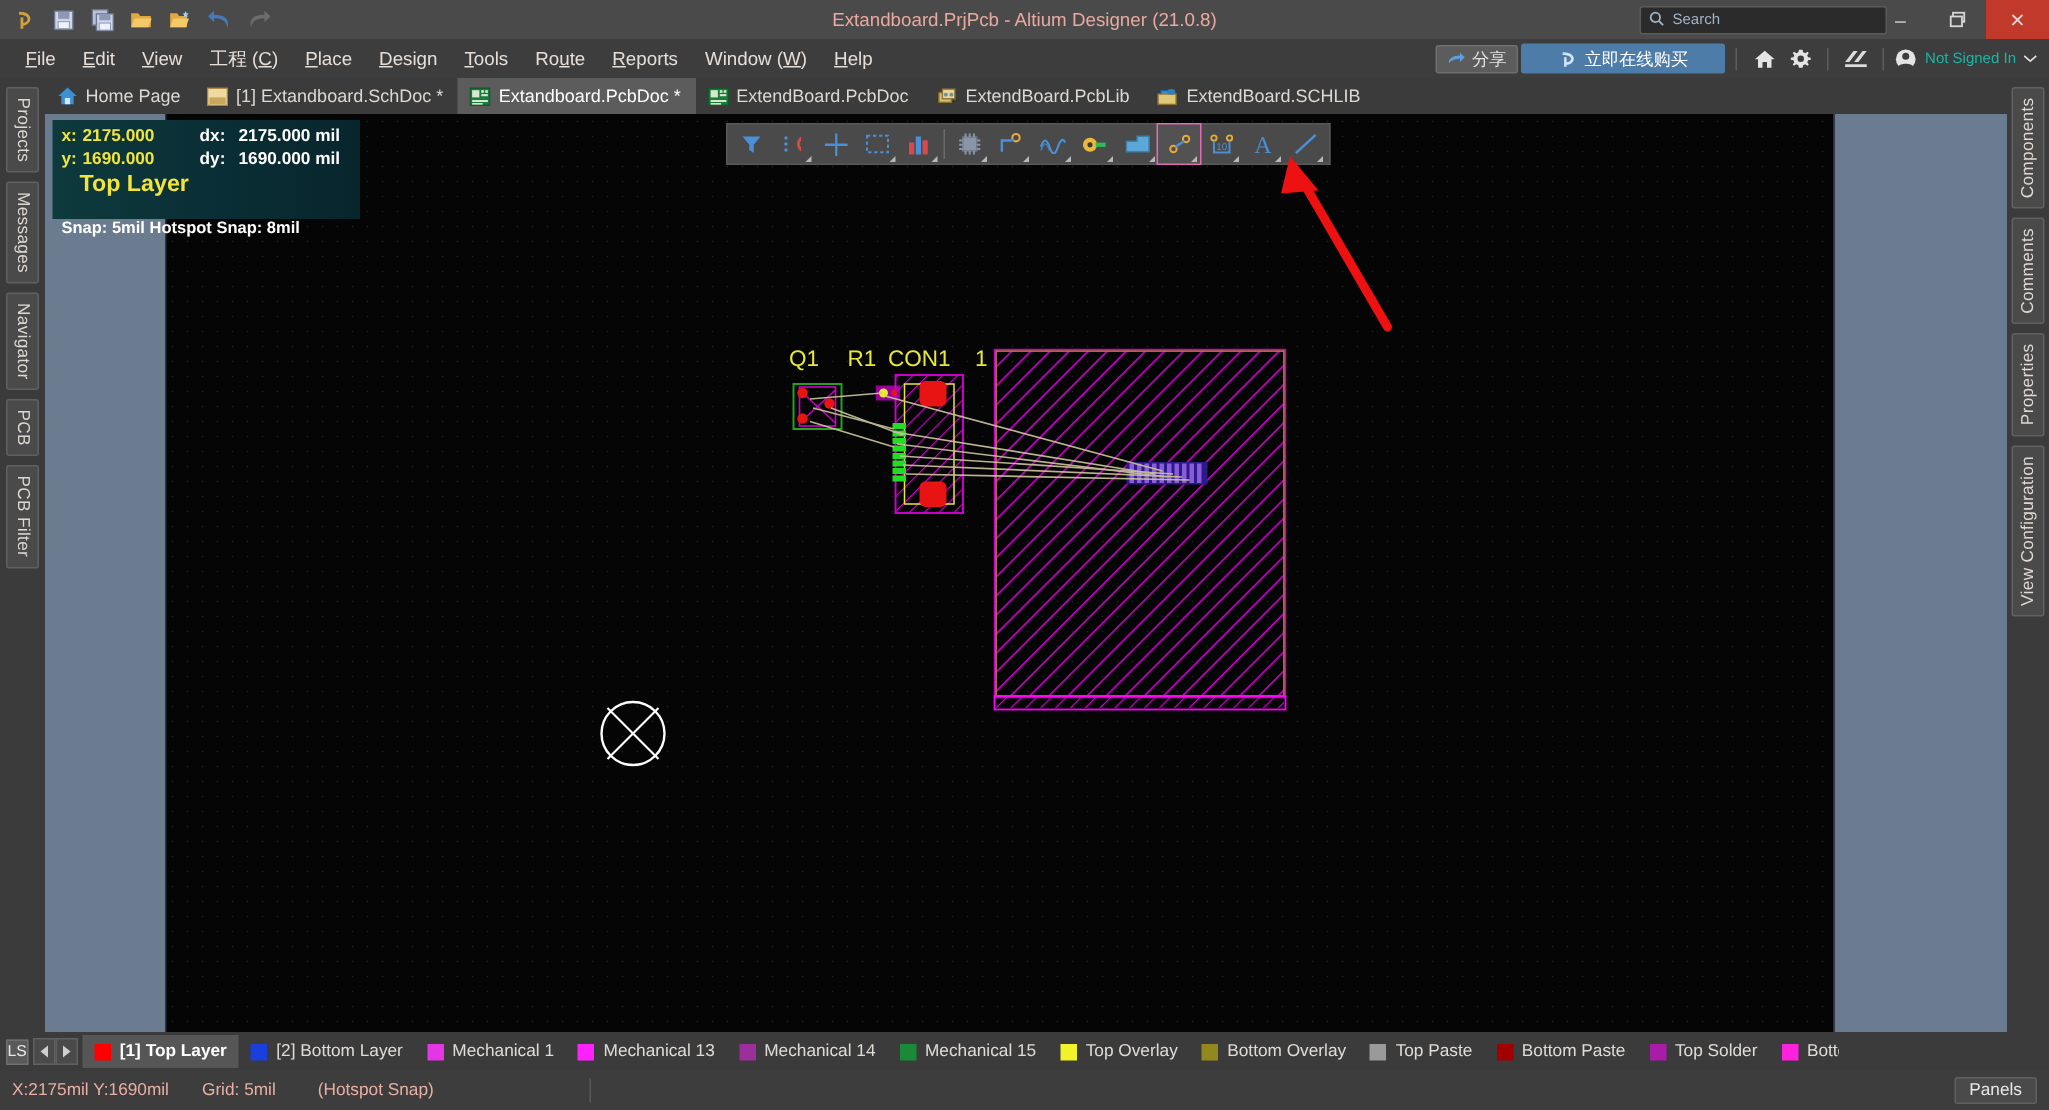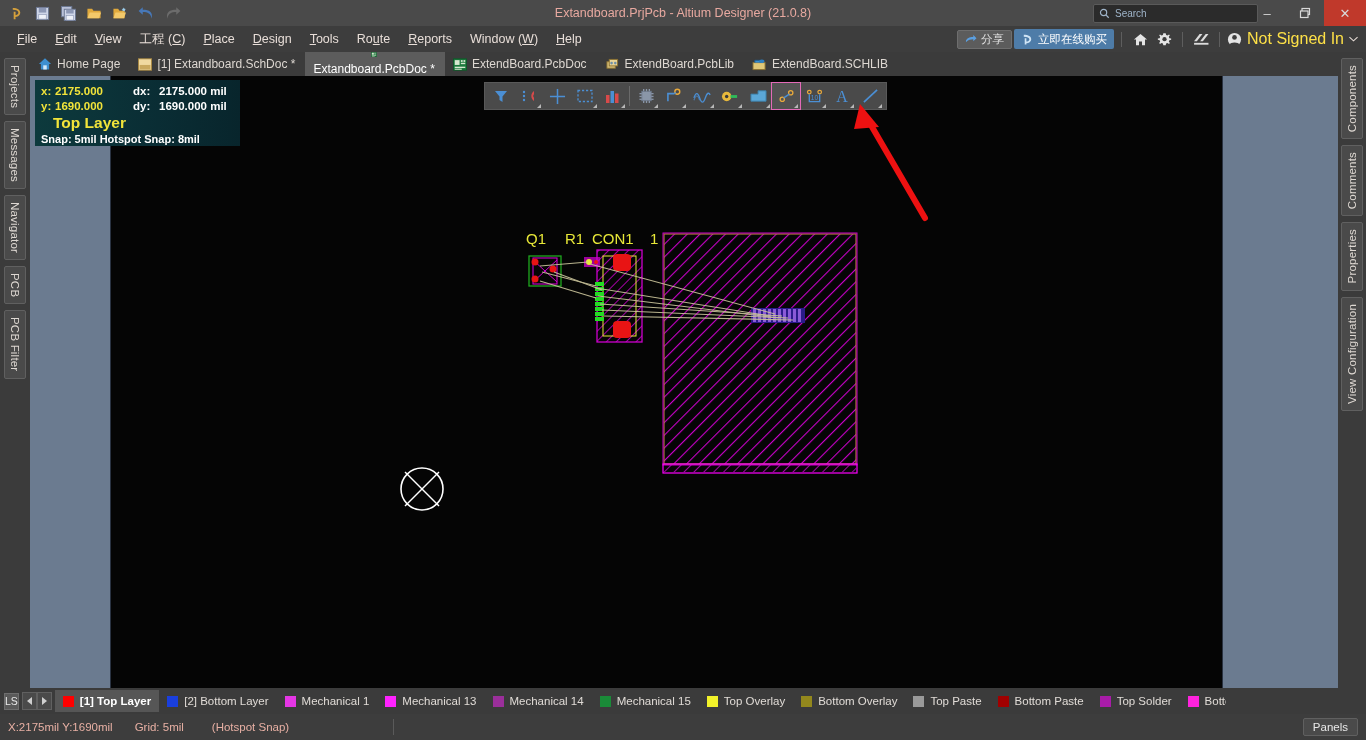--- a/index.html
+++ b/index.html
@@ -59,38 +59,38 @@
     display: flex; align-items: center; gap: 2px;
   }
   .btn-share {
     display: flex; align-items: center; gap: 4px; height: 19px;
     background: #5c5c5c; border: 1px solid #6e6e6e; border-radius: 2px;
     padding: 0 7px; cursor: pointer;
   }
   .btn-share span { color: #e0e0e0; font-size: 11.5px; }
   .btn-buy {
     display: flex; align-items: center; gap: 4px; height: 20px;
-    background: #4e7ca8; border-radius: 2px; padding: 0 7px; cursor: pointer;
+    background: #4e7ca8; border-radius: 2px; padding: 0 25px; cursor: pointer;
   }
   .btn-buy span { color: #ffffff; font-size: 11.5px; }
   .m-sep { width: 1px; height: 15px; background: #5e5e5e; margin: 0 5px; }
   .m-ico { width: 22px; height: 22px; display: flex; align-items: center; justify-content: center; cursor: pointer; }
   .signin { display: flex; align-items: center; gap: 5px; cursor: pointer; padding-right: 4px; }
-  .signin span { color: #fde047; font-size: 16px; }
+  .signin span { color: #14b8a6; font-size: 10px; }
 
   
   .doctabs {
     position: absolute; left: 30px; top: 52px; width: 1308px; height: 24px;
     background: #3b3b3b; display: flex; align-items: center;
   }
   .dtab {
     display: flex; align-items: center; gap: 5px; height: 24px;
     padding: 0 10px 0 8px; cursor: pointer; white-space: nowrap;
   }
-  .dtab.active { background: #5c5c5c; flex-direction: column; }
+  .dtab.active { background: #5c5c5c; }
   .dtab span { color: #ded8d2; font-size: 12px; }
   .dtab.active span { color: #ffffff; }
 
   
   .sidetabs-l { position: absolute; left: 0; top: 52px; width: 30px; height: 636px; background: #3b3b3b; padding-top: 6px; }
   .sidetabs-r { position: absolute; right: 0; top: 52px; width: 28px; height: 636px; background: #3b3b3b; padding-top: 6px; }
   .vtab {
     width: 22px; margin: 0 auto 6px auto;
     background: #4a4a4a; border: 1px solid #606060; border-radius: 2px;
     display: flex; align-items: center; justify-content: center;
@@ -121,21 +121,21 @@
     position: absolute; left: 5px; top: 4px; width: 205px; height: 66px;
     background: linear-gradient(to right, #0d3a3d 0%, #0a2e35 55%, #08252c 100%);
     padding: 4px 6px; font-size: 11.5px; line-height: 1.28;
   }
   .hud-row { display: flex; white-space: nowrap; }
   .hud-k { color: #f2e43a; font-weight: bold; width: 14px; }
   .hud-v { color: #f2e43a; font-weight: bold; width: 78px; }
   .hud-k2 { color: #ffffff; font-weight: bold; width: 26px; }
   .hud-v2 { color: #ffffff; font-weight: bold; }
   .hud-layer { color: #f2e43a; font-weight: bold; font-size: 15.5px; line-height: 1.1; margin-top: 1px; margin-left: 12px; }
-  .hud-snap { color: #ffffff; font-weight: bold; font-size: 11px; margin-top: 1px; }
+  .hud-snap { color: #ffffff; font-weight: bold; font-size: 11px; margin-top: 14px; }
 
   
   .ftoolbar {
     position: absolute; left: 454px; top: 6px; height: 28px;
     background: #4a4a4a; border: 1px solid #595959;
     display: flex; align-items: center; padding: 0 2px;
   }
   .ft-btn {
     position: relative; width: 28px; height: 26px;
     display: flex; align-items: center; justify-content: center; cursor: pointer;

